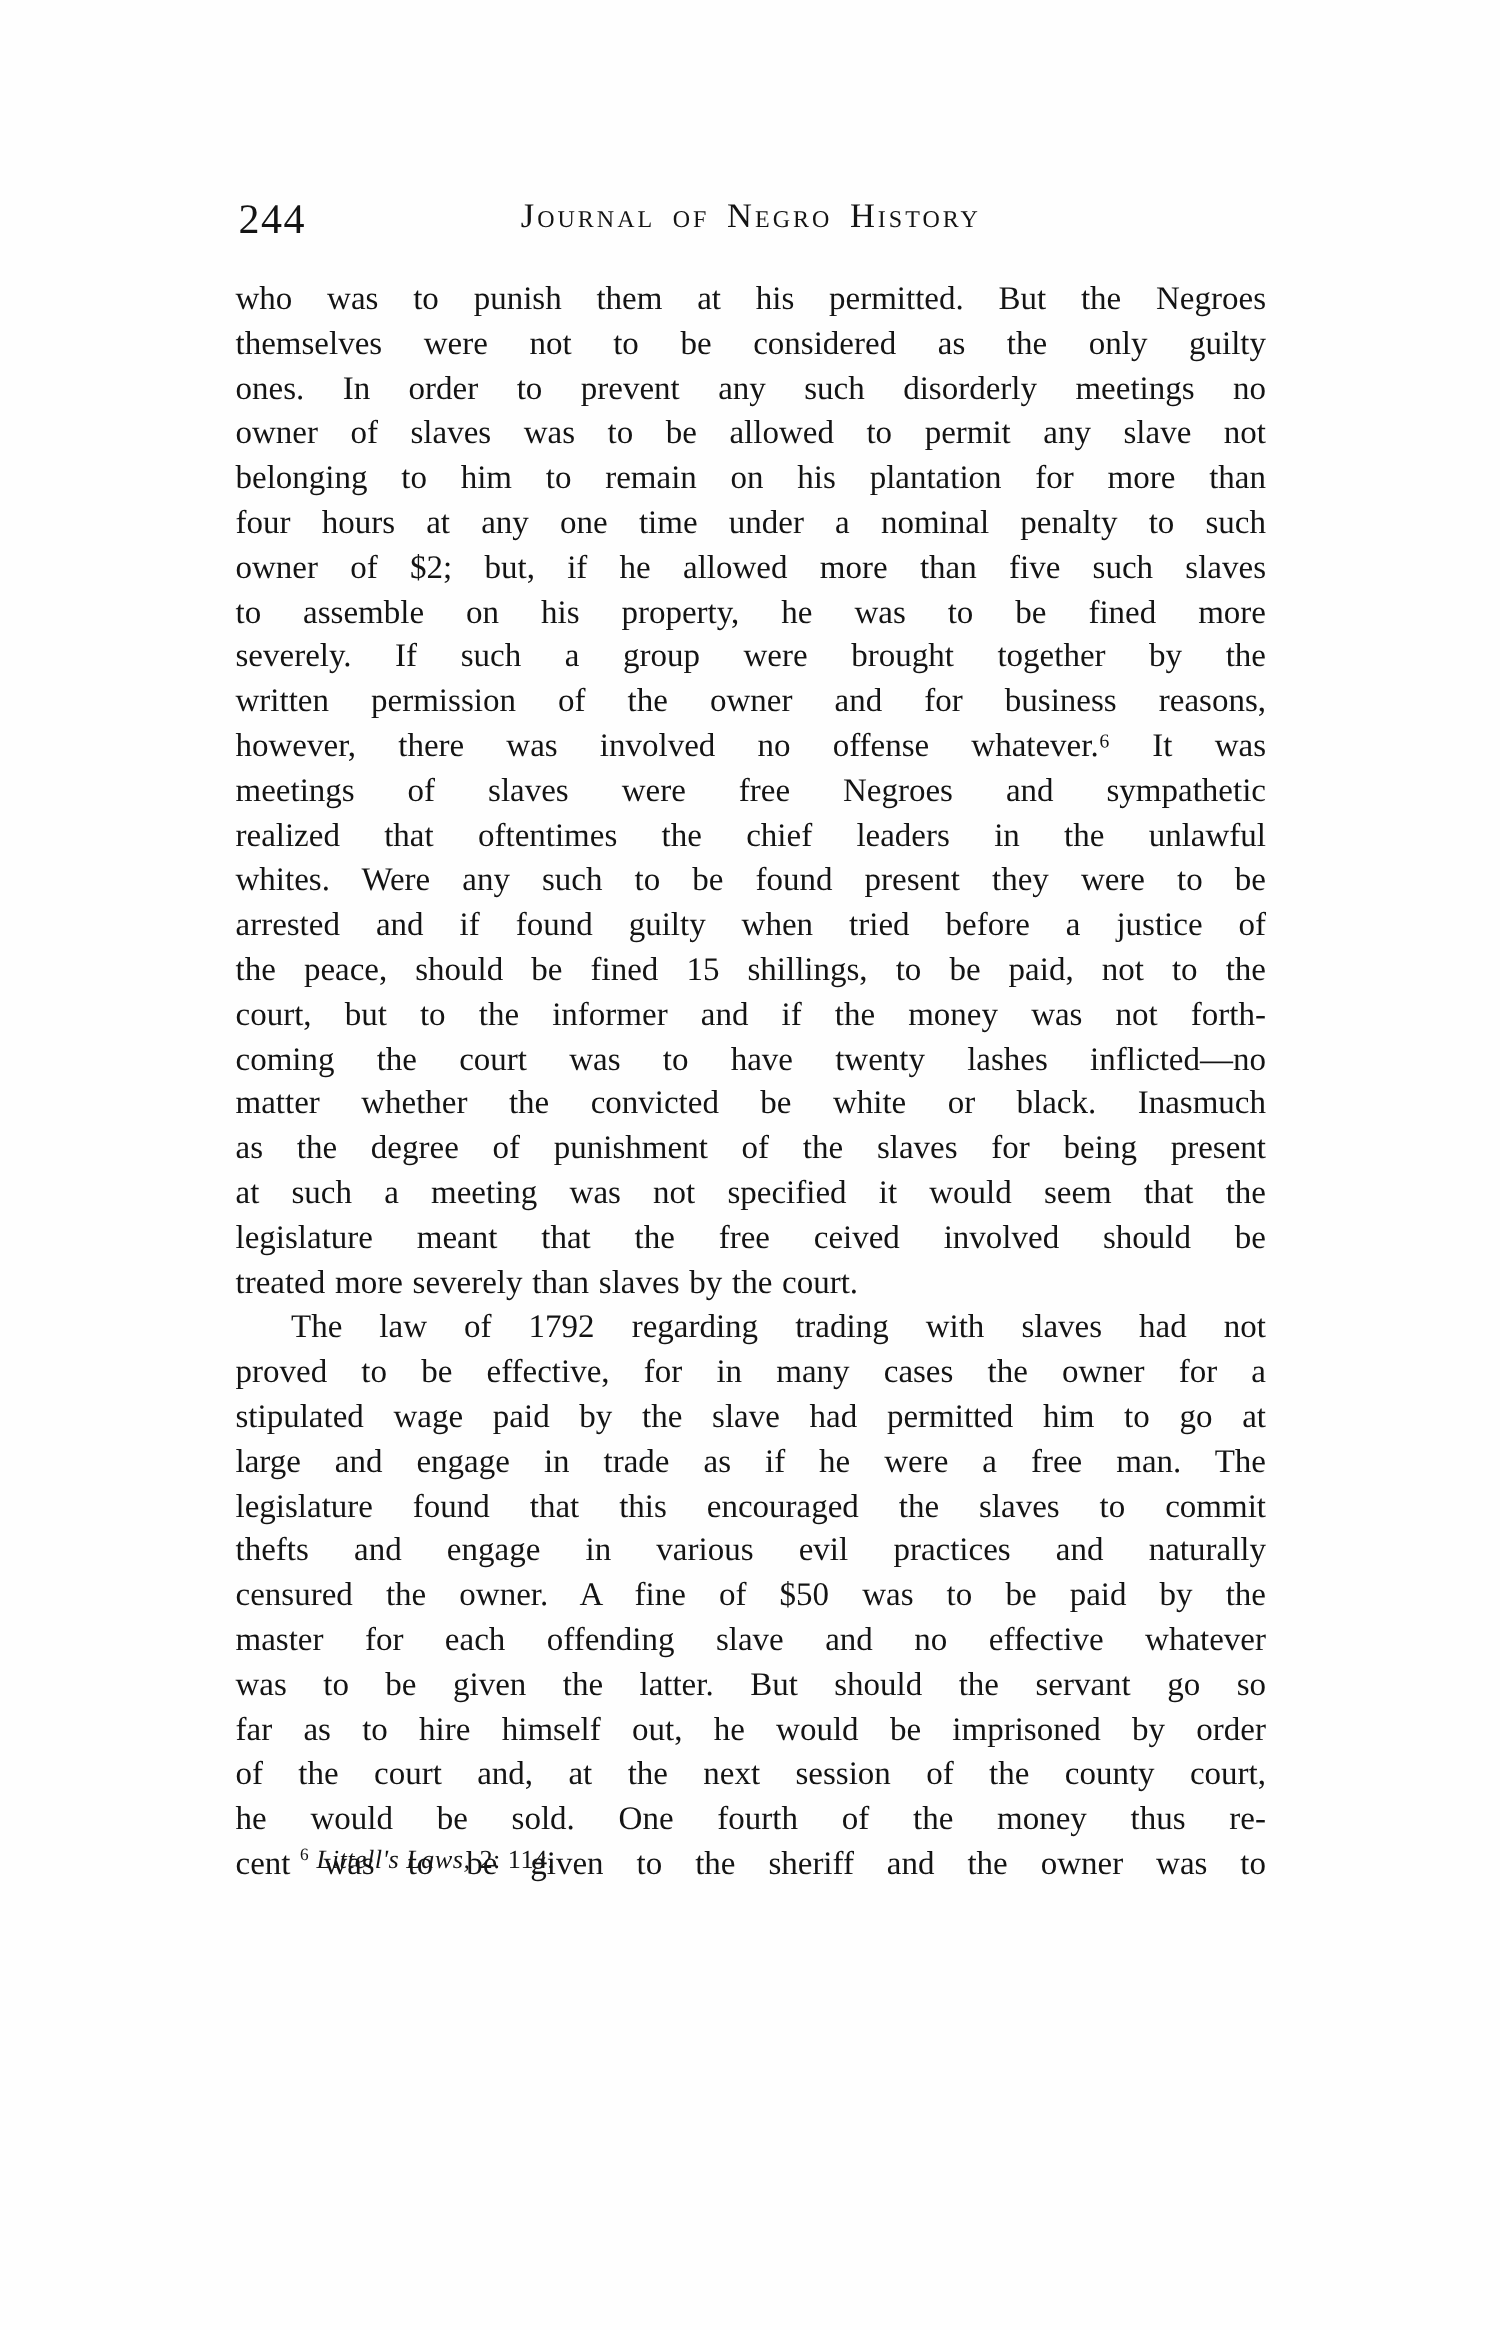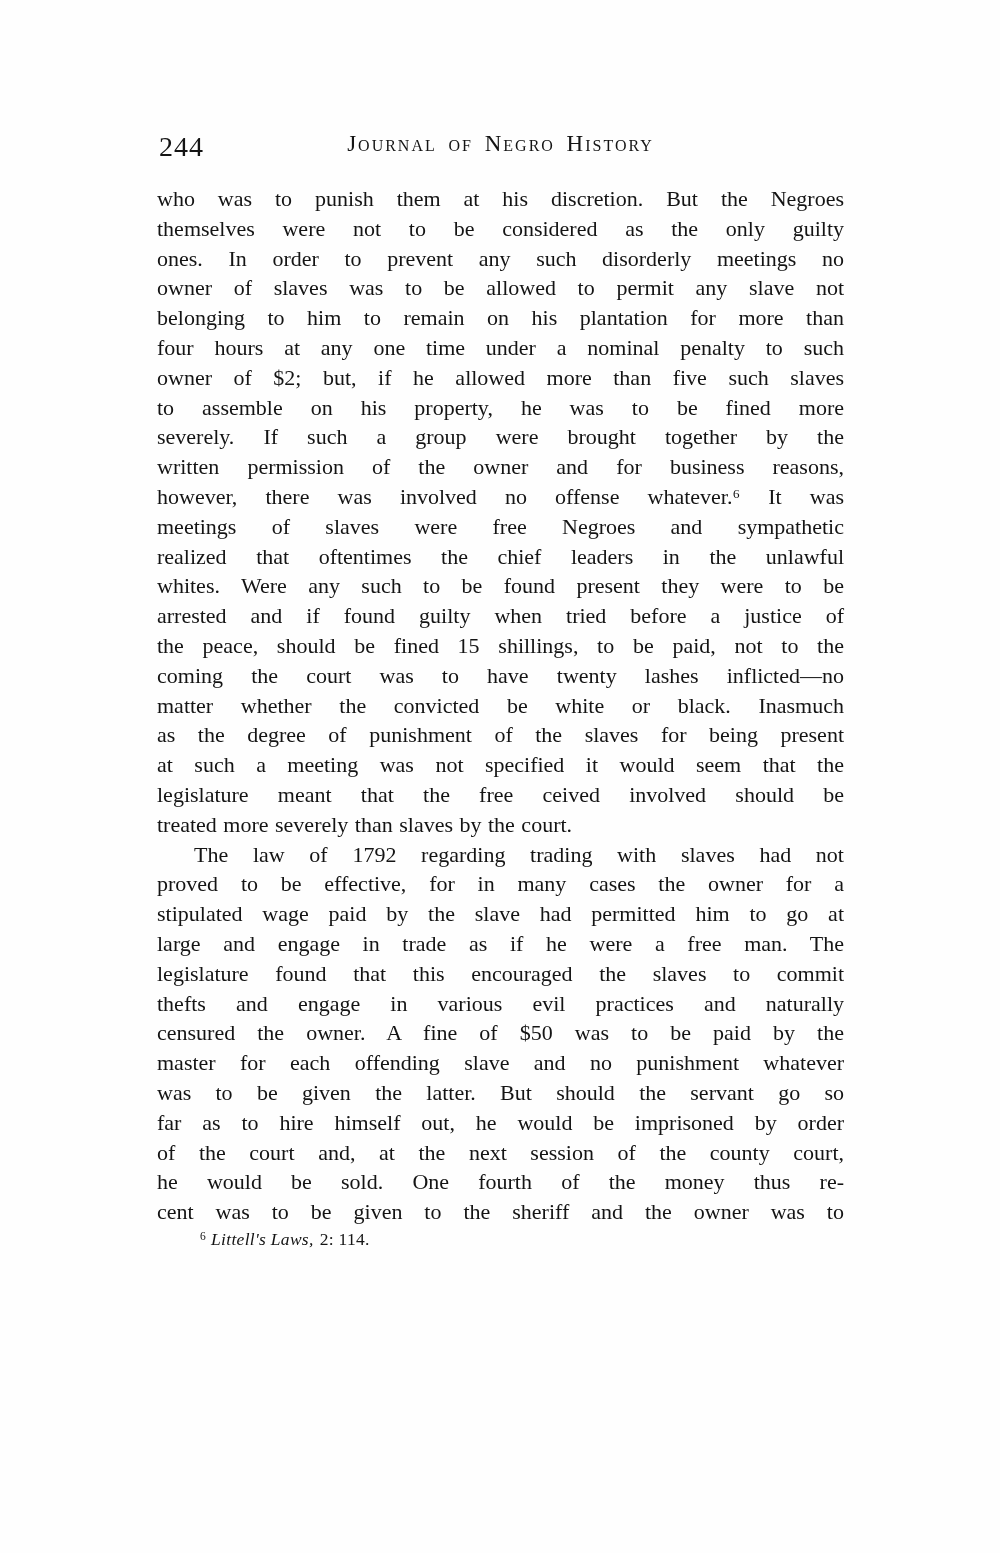--- a/index.html
+++ b/index.html
@@ -85,52 +85,53 @@
 
 <div class="page">
 
   <div class="header">
     <span class="pagenum">244</span>
     <span class="title">Journal of Negro History</span>
   </div>
 
   <div class="body-text">
       <div class="paragraph">
-        <div class="line">who was to punish them at his discretion.  But the Negroes</div>
+        <div class="line">who was to punish them at his permitted.  But the Negroes</div>
         <div class="line">themselves were not to be considered as the only guilty</div>
         <div class="line">ones.  In order to prevent any such disorderly meetings no</div>
         <div class="line">owner of slaves was to be allowed to permit any slave not</div>
         <div class="line">belonging to him to remain on his plantation for more than</div>
         <div class="line">four hours at any one time under a nominal penalty to such</div>
         <div class="line">owner of $2; but, if he allowed more than five such slaves</div>
         <div class="line">to assemble on his property, he was to be fined more</div>
         <div class="line">severely.  If such a group were brought together by the</div>
         <div class="line">written permission of the owner and for business reasons,</div>
         <div class="line">however, there was involved no offense whatever.⁶  It was</div>
         <div class="line">meetings of slaves were free Negroes and sympathetic</div>
         <div class="line">realized that oftentimes the chief leaders in the unlawful</div>
         <div class="line">whites.  Were any such to be found present they were to be</div>
         <div class="line">arrested and if found guilty when tried before a justice of</div>
         <div class="line">the peace, should be fined 15 shillings, to be paid, not to the</div>
+        <div class="line">court, but to the informer and if the money was not forth-</div>
         <div class="line">coming the court was to have twenty lashes inflicted—no</div>
         <div class="line">matter whether the convicted be white or black.  Inasmuch</div>
         <div class="line">as the degree of punishment of the slaves for being present</div>
         <div class="line">at such a meeting was not specified it would seem that the</div>
         <div class="line">legislature meant that the free ceived involved should be</div>
         <div class="line endline">treated more severely than slaves by the court.</div>
       </div>
       <div class="paragraph">
         <div class="line indent">The law of 1792 regarding trading with slaves had not</div>
         <div class="line">proved to be effective, for in many cases the owner for a</div>
         <div class="line">stipulated wage paid by the slave had permitted him to go at</div>
         <div class="line">large and engage in trade as if he were a free man.  The</div>
         <div class="line">legislature found that this encouraged the slaves to commit</div>
         <div class="line">thefts and engage in various evil practices and naturally</div>
         <div class="line">censured the owner.  A fine of $50 was to be paid by the</div>
-        <div class="line">master for each offending slave and no punishment whatever</div>
+        <div class="line">master for each offending slave and no effective whatever</div>
         <div class="line">was to be given the latter.  But should the servant go so</div>
         <div class="line">far as to hire himself out, he would be imprisoned by order</div>
         <div class="line">of the court and, at the next session of the county court,</div>
         <div class="line">he would be sold.  One fourth of the money thus re-</div>
         <div class="line">cent was to be given to the sheriff and the owner was to</div>
       </div>
     </div>
 
   <div class="footnote">
     <sup class="fn-marker">6</sup><span class="fn-italic">Littell's Laws,</span><span class="fn-ref">2: 114.</span>

